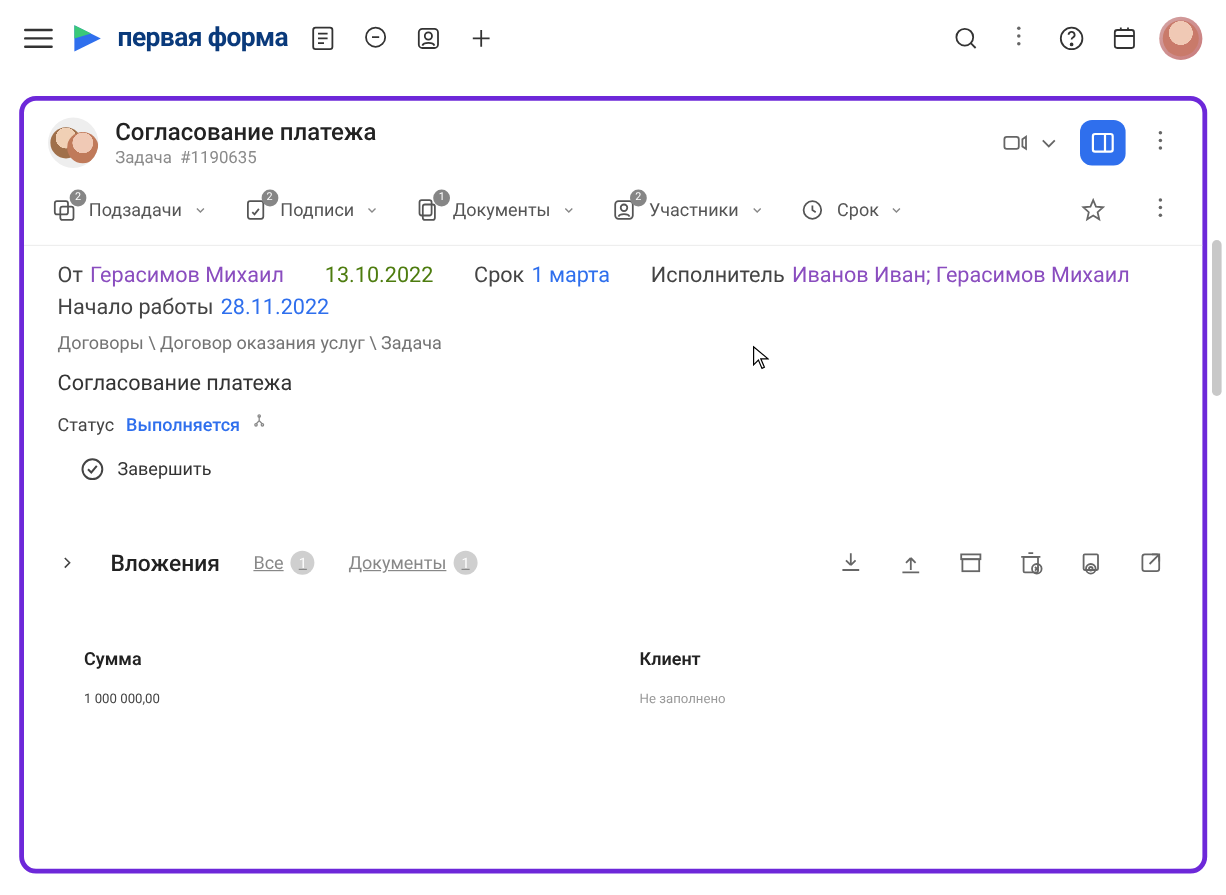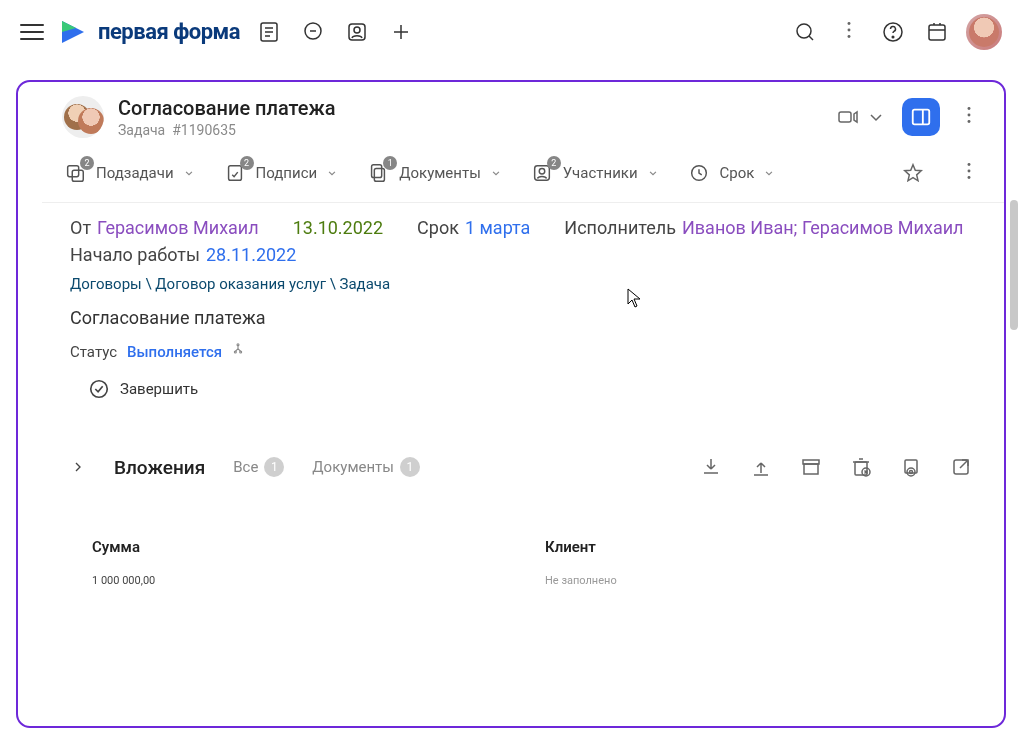--- a/index.html
+++ b/index.html
@@ -40,27 +40,26 @@
     .avatar-top {
       width:36px;height:36px;border-radius:50%;overflow:hidden;
       background:linear-gradient(135deg,#d4a5a5,#c97a7a);
       display:flex;align-items:center;justify-content:center;color:#fff;font-size:12px;
       position:relative;
     }
     .avatar-top::after{content:"";position:absolute;inset:3px;border-radius:50%;background:radial-gradient(circle at 50% 35%,#f0c9b5 40%,#c97a6a 41%);}
     
     .card {
       margin: 16px 16px 0 16px;
-      border: 2px solid #6d28d9;
+      border: 4px solid #6d28d9;
       border-radius: 14px;
       background:#fff;
       height: 648px;
       display:flex;flex-direction:column;
       overflow:hidden;
-      padding-left:24px;
     }
     .card-header {
       display:flex;align-items:center;padding:14px 20px 8px 20px;gap:14px;
     }
     .task-avatar {
       width:42px;height:42px;border-radius:50%;background:#eee;
       position:relative;overflow:hidden;flex-shrink:0;
     }
     .task-avatar .a1{position:absolute;width:26px;height:26px;border-radius:50%;background:radial-gradient(circle at 50% 35%,#f0d0b5 40%,#a0704a 41%);top:8px;left:2px;}
     .task-avatar .a2{position:absolute;width:26px;height:26px;border-radius:50%;background:radial-gradient(circle at 50% 35%,#f0c9b5 40%,#c07a5a 41%);top:12px;left:16px;}
@@ -94,33 +93,33 @@
     .tabs-row .spacer{flex:1;}
     .star-icon svg{width:22px;height:22px;stroke:#666;fill:none;stroke-width:1.6;}
     
     .meta-block { padding:14px 28px 8px 28px; }
     .meta-row { display:flex;gap:34px;flex-wrap:wrap;font-size:18px;margin-bottom:6px;align-items:center; }
     .meta-pair { display:flex;gap:6px; }
     .meta-label { color:#444; }
     .meta-link { color:#2f6fed;cursor:pointer; }
     .meta-link-purple { color:#8a4dbf;cursor:pointer; }
     .meta-muted { color:#4d7c0f; }
-    .breadcrumbs { color:#0c4a6e;font-size:15px;margin-top:10px; }
+    .breadcrumbs { color:#737373;font-size:15px;margin-top:10px; }
     .main-title { font-size:18px;color:#333;margin-top:14px; }
     .status-row { display:flex;align-items:center;gap:10px;margin-top:14px;font-size:15px; }
     .status-val { color:#2f6fed;font-weight:500; }
     .status-icon svg{width:16px;height:16px;stroke:#888;fill:none;stroke-width:1.6;}
     .complete-row { display:flex;align-items:center;gap:10px;margin-top:16px;margin-left:18px;font-size:15px;cursor:pointer; }
     .complete-row svg{width:22px;height:22px;stroke:#444;fill:none;stroke-width:1.8;}
     
     .section { padding:0 28px;margin-top:44px; }
     .section-header { display:flex;align-items:center;gap:28px; }
     .sec-chev { width:16px;height:16px;stroke:#444;fill:none;stroke-width:2;cursor:pointer; }
     .sec-title { font-size:19px;color:#222;font-weight:500; }
-    .sec-tab { font-size:15px;color:#888;display:flex;align-items:center;gap:6px;cursor:pointer; }
+    .sec-tab { font-size:15px;color:#888;display:flex;align-items:center;gap:6px;cursor:pointer;text-decoration:underline; }
     .count-badge { width:20px;height:20px;border-radius:10px;background:#cfcfcf;color:#fff;font-size:12px;display:flex;align-items:center;justify-content:center; }
     .sec-actions { margin-left:auto;display:flex;gap:20px; }
     .sec-actions .toolbar-icon svg{stroke:#666;}
     .sec-link { color:#2f6fed;font-size:15px;cursor:pointer; }
     .plan-pill {
       background:#ececec;border-radius:16px;padding:6px 18px;font-size:15px;color:#333;
     }
     
     .params-section { padding:0 28px;margin-top:38px; }
     .params-title { font-size:19px;font-weight:500;color:#222; }

